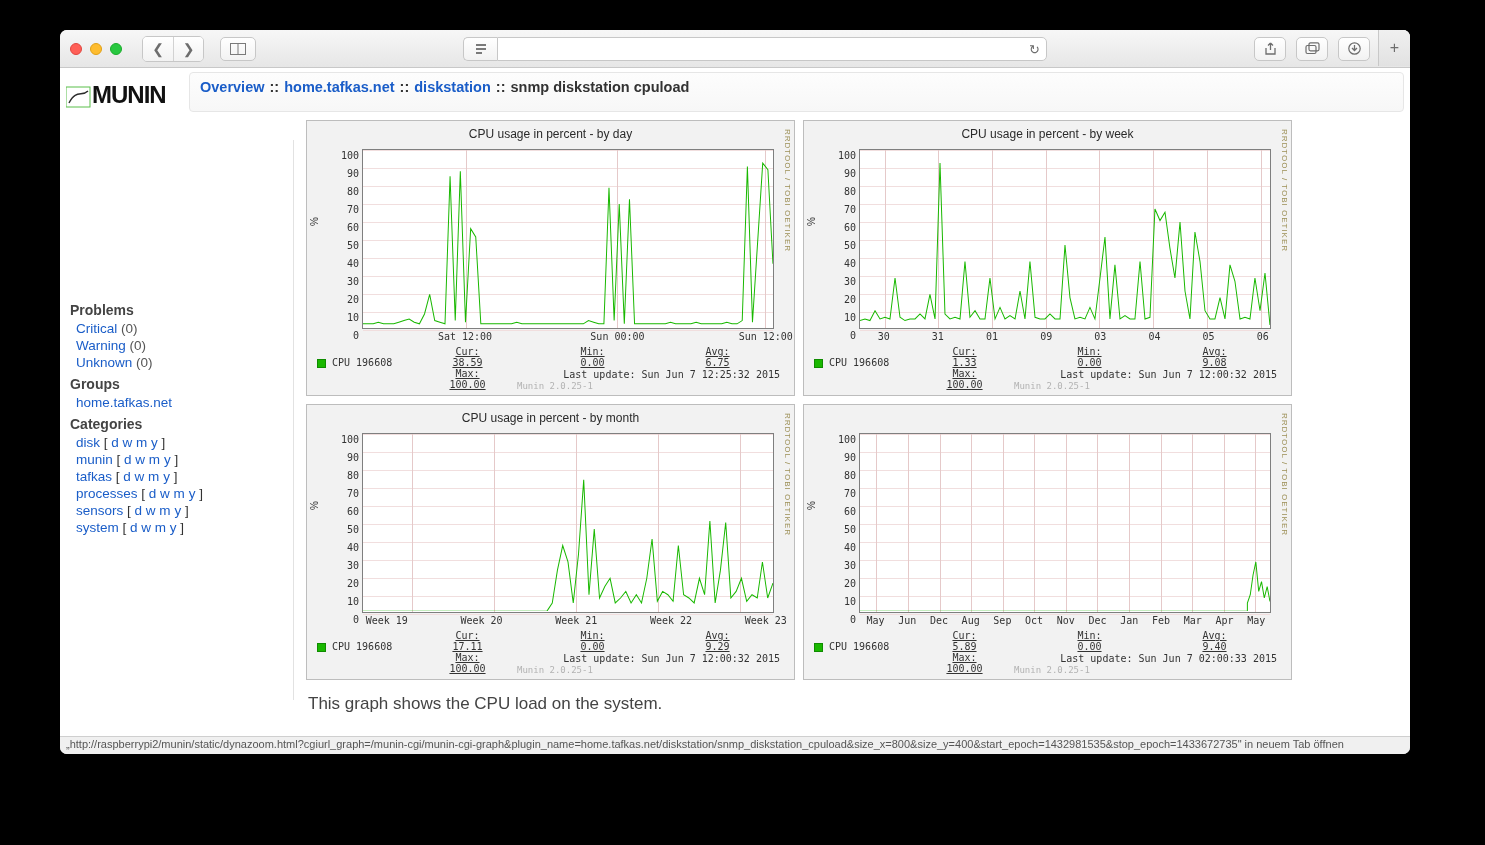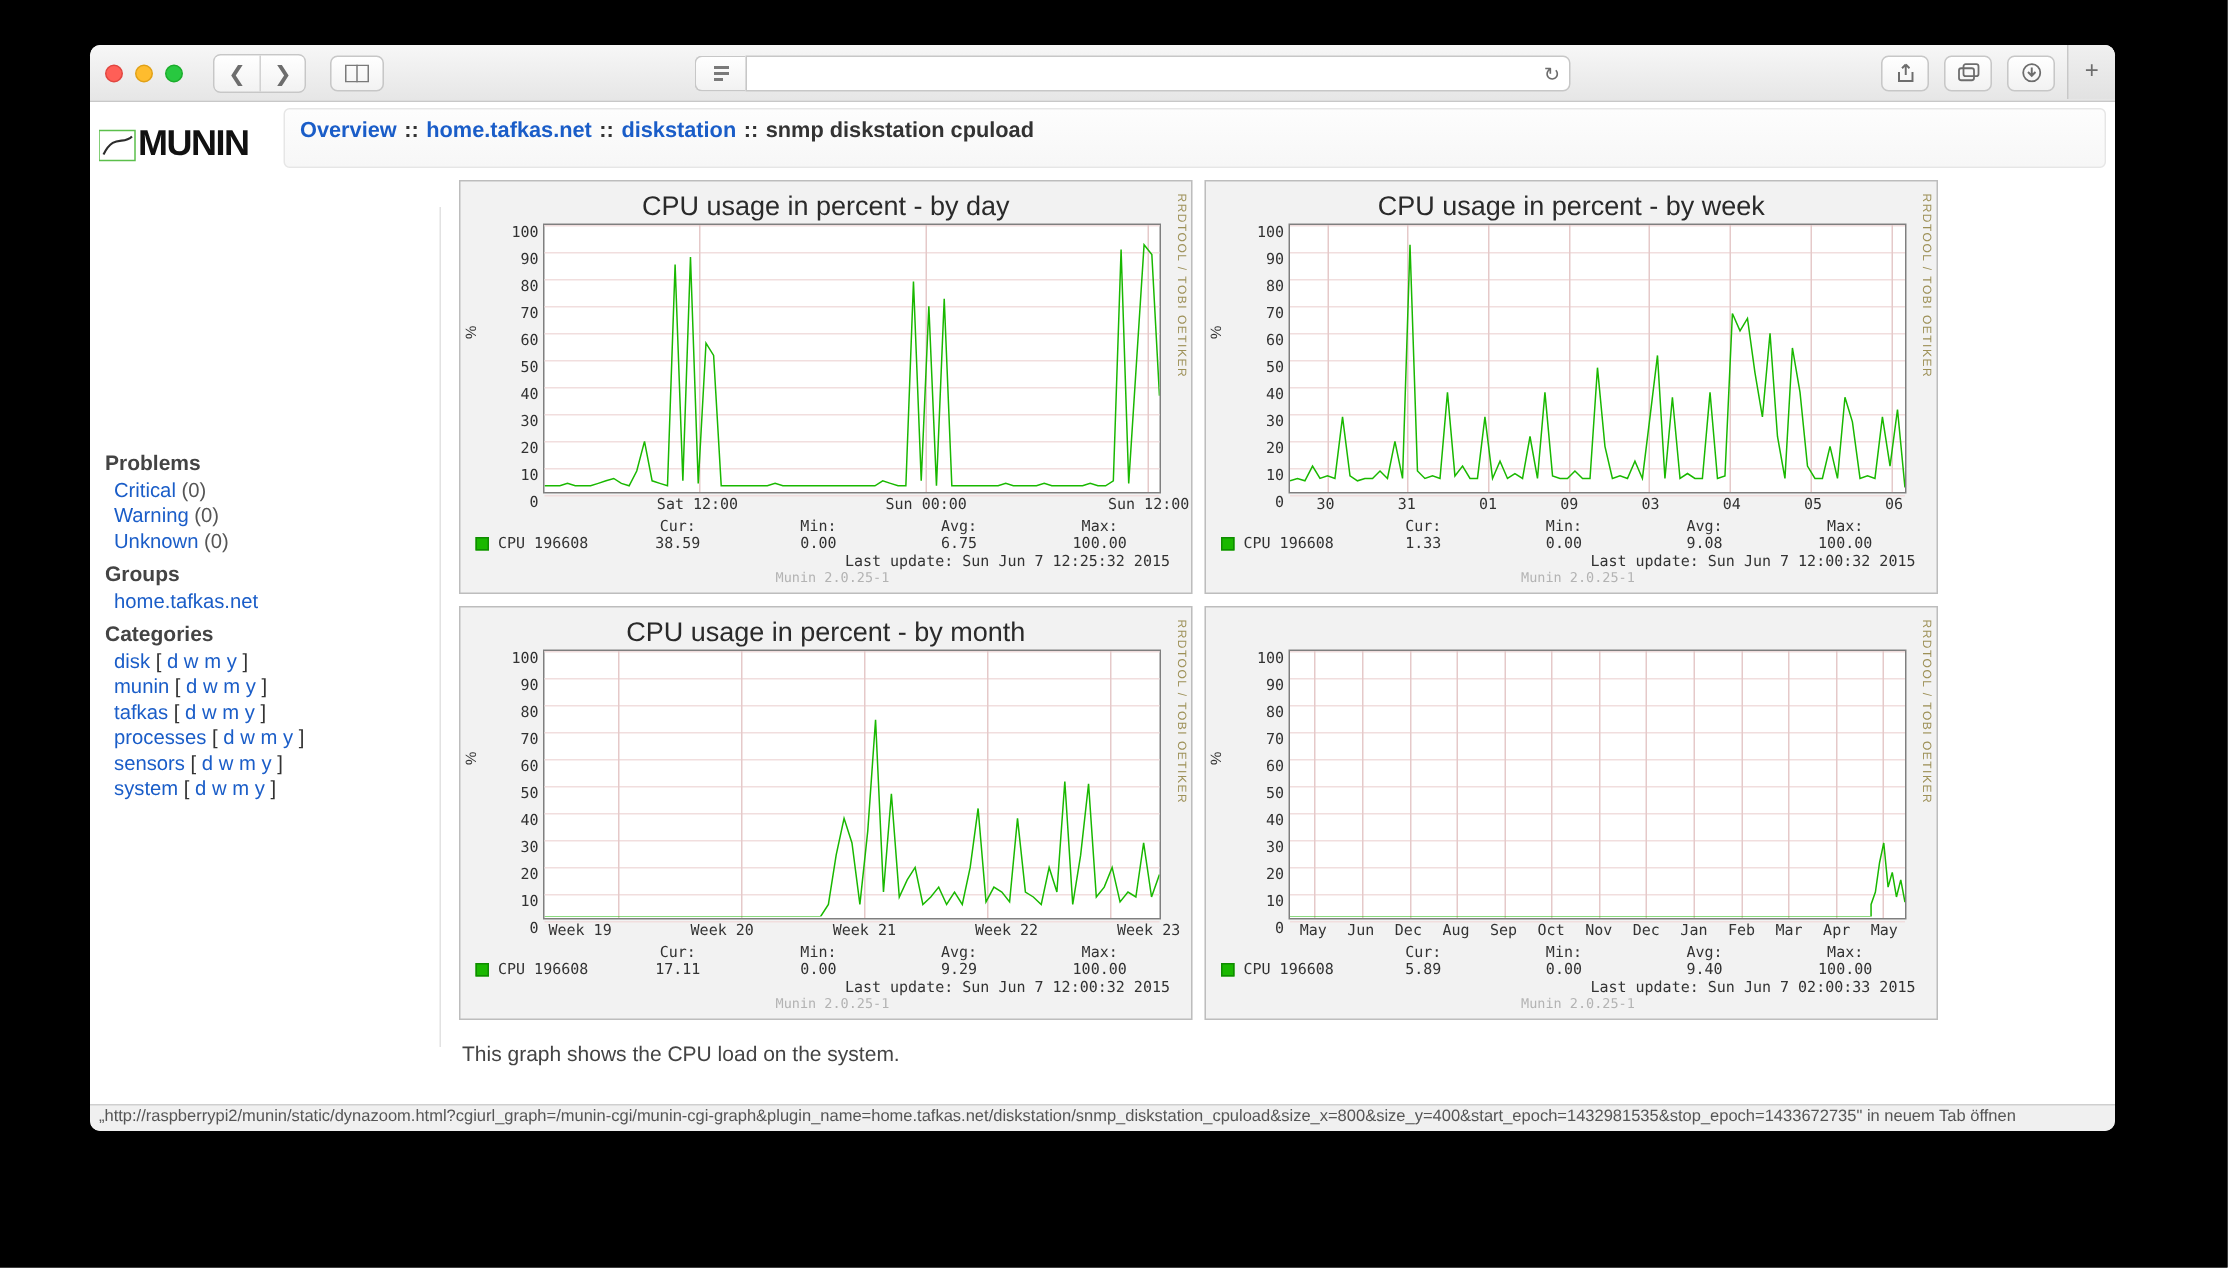--- a/index.html
+++ b/index.html
@@ -50,41 +50,41 @@
   .sidebar .count { color:#555; }
   .sidebar .brackets { color:#333; }
   .divider { border-right:1px solid #e2e2e2; margin:2px 0; }
 
   .main { flex:1; }
   .grid2 { display:grid; grid-template-columns: 489px 489px; gap:8px; }
   .chart-card {
     border:1px solid #bdbdbd; background:#f2f2f2; border-radius:0;
     width:489px; height:276px; position:relative; overflow:hidden;
   }
-  .chart-title { text-align:center; font-size:18px; color:#2a2a2a; padding-top:6px;}
+  .chart-title { text-align:center; font-size:12px; color:#2a2a2a; padding-top:6px;}
   .sideways { position:absolute; right:2px; top:8px; font-size:8px; color:#9d9057; writing-mode:vertical-rl; letter-spacing:1px;}
   .plot-area { position:absolute; left:55px; top:28px; right:20px; height:180px; background:#fff; border:1px solid #7f7f7f; }
   .ylab { position:absolute; left:2px; top:105px; transform:rotate(-90deg); transform-origin:left top; font-size:10px; color:#333; }
   .yticks { position:absolute; left:24px; top:26px; width:28px; height:184px; font:10px monospace; color:#333; text-align:right;}
   .yticks div { height:18px; line-height:18px; }
   .gridlines-h, .gridlines-v { position:absolute; inset:0; }
   .gridlines-h div { position:absolute; left:0; right:0; border-top:1px solid #f1dede; }
   .solidv { position:absolute; top:0; bottom:0; border-left:1px solid #e5c9c9; }
   .xticks { position:absolute; left:55px; right:20px; top:210px; height:14px; font:10px monospace; color:#333; }
   .xticks span { position:absolute; transform:translateX(-50%); white-space:nowrap;}
   .legend-swatch { display:inline-block; width:9px; height:9px; background:#1ab800; margin-right:6px; vertical-align:middle; border:1px solid #0f8c00;}
-  .stats-row { position:absolute; left:98px; right:14px; top:225px; font:10px monospace; color:#333; display:grid; grid-template-columns: repeat(4,1fr); text-align:center;}
+  .stats-row { position:absolute; left:98px; right:14px; top:225px; font:10px monospace; color:#333; display:grid; grid-template-columns: repeat(3,1fr); text-align:center;text-decoration:underline;}
   .stats-row .lbl { color:#333;}
   .stats-row .val { color:#333;}
   .last-update { position:absolute; right:14px; top:248px; font:10px monospace; color:#333;}
   .munin-ver { position:absolute; left:210px; bottom:4px; font:9px monospace; color:#b3b3b3;}
   svg.plotline { position:absolute; inset:0; }
   svg.plotline polyline { fill:none; stroke:#19b800; stroke-width:1; vector-effect:non-scaling-stroke; }
 
-  .footer-desc { font-size:14px; color:#444; margin:14px 0 6px 2px;}
+  .footer-desc { font-size:17px; color:#444; margin:14px 0 6px 2px;}
   .status-bar { position:absolute; left:0; right:0; bottom:0; height:18px; background:#f0f0f0; border-top:1px solid #cfcfcf; font-size:11px; color:#555; padding:1px 6px; white-space:nowrap; overflow:hidden; text-overflow:ellipsis;}
 </style>
 </head>
 <body>
 
 <div class="window">
 
   <div class="titlebar">
     <div class="traffic">
       <div class="dot red"></div>

